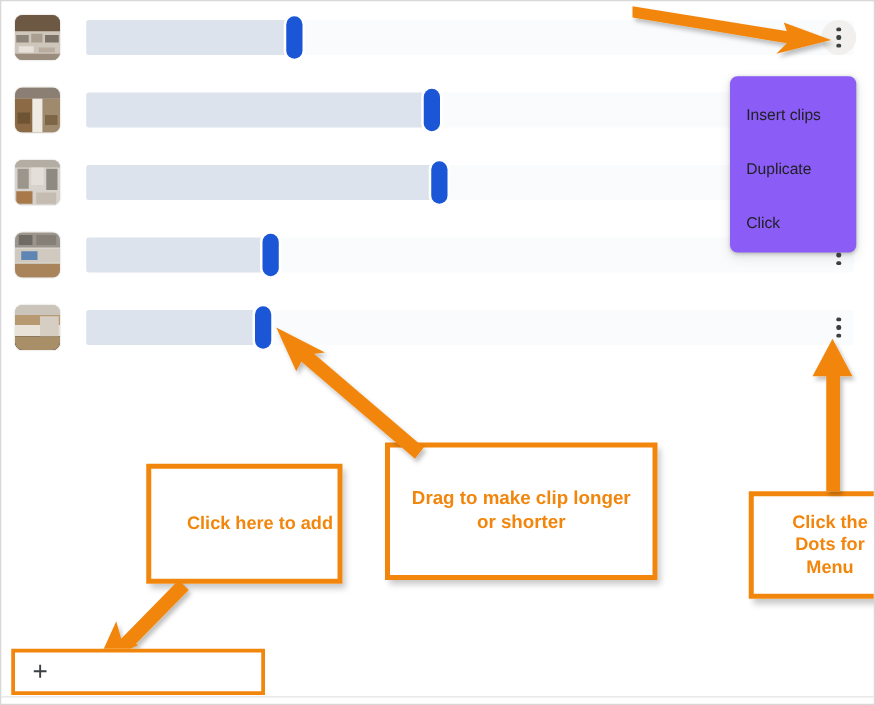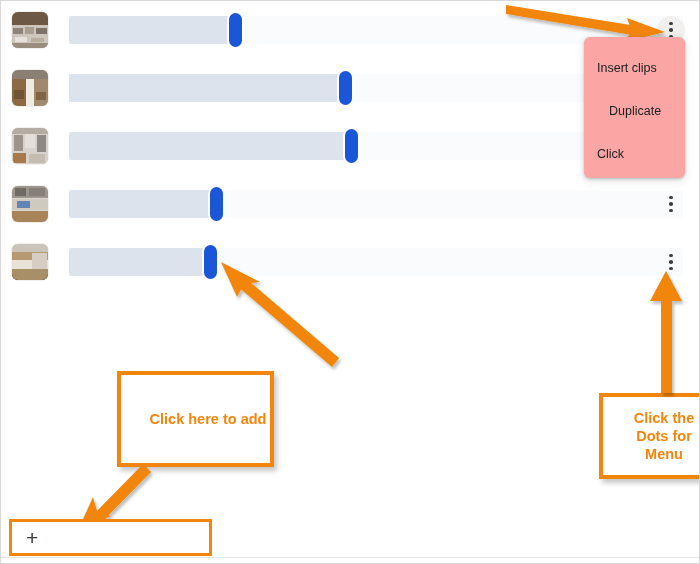--- a/index.html
+++ b/index.html
@@ -124,39 +124,39 @@
     width: 3.5px;
     height: 3.5px;
     border-radius: 50%;
     background: #3c4043;
   }
 
   
   .menu-panel {
     position: absolute;
     left: 583px;
-    top: 36px;
+    top: 60px;
     width: 101px;
     height: 141px;
-    background: #fca5a5;
+    background: #8b5cf6;
     border-radius: 6px;
     box-shadow: 0 1px 3px rgba(60,64,67,.28), 0 3px 9px rgba(60,64,67,.15);
     z-index: 40;
     text-decoration: underline;
   }
   .menu-item {
     position: absolute;
     left: 13px;
     font-size: 12.5px;
     color: #202124;
     white-space: nowrap;
     cursor: pointer;
   }
   .menu-item.m0 { top: 24px; }
-  .menu-item.m1 { top: 67px; margin-left: 12px; }
+  .menu-item.m1 { top: 67px; }
   .menu-item.m2 { top: 110px; }
 
   
   .add-bar {
     position: absolute;
     left: 8px;
     top: 518px;
     width: 203px;
     height: 37px;
     box-sizing: border-box;
@@ -342,20 +342,21 @@
 
   </div>
 
   <div class="menu-panel">
     <div class="menu-item m0">Insert clips</div>
     <div class="menu-item m1">Duplicate</div>
     <div class="menu-item m2">Click</div>
   </div>
 
   <div class="callout" id="callout-add">Click here to add</div>
+  <div class="callout" id="callout-drag">Drag to make clip longer or shorter</div>
   <div class="callout" id="callout-menu">Click the Dots for Menu</div>
 
   <svg id="arrows" viewBox="0 0 700 564">
     <defs>
       <filter id="ashadow" x="-30%" y="-30%" width="170%" height="170%">
         <feDropShadow dx="2" dy="3" stdDeviation="1.6" flood-color="#000000" flood-opacity="0.25"></feDropShadow>
       </filter>
     </defs>
 
     <g filter="url(#ashadow)">

